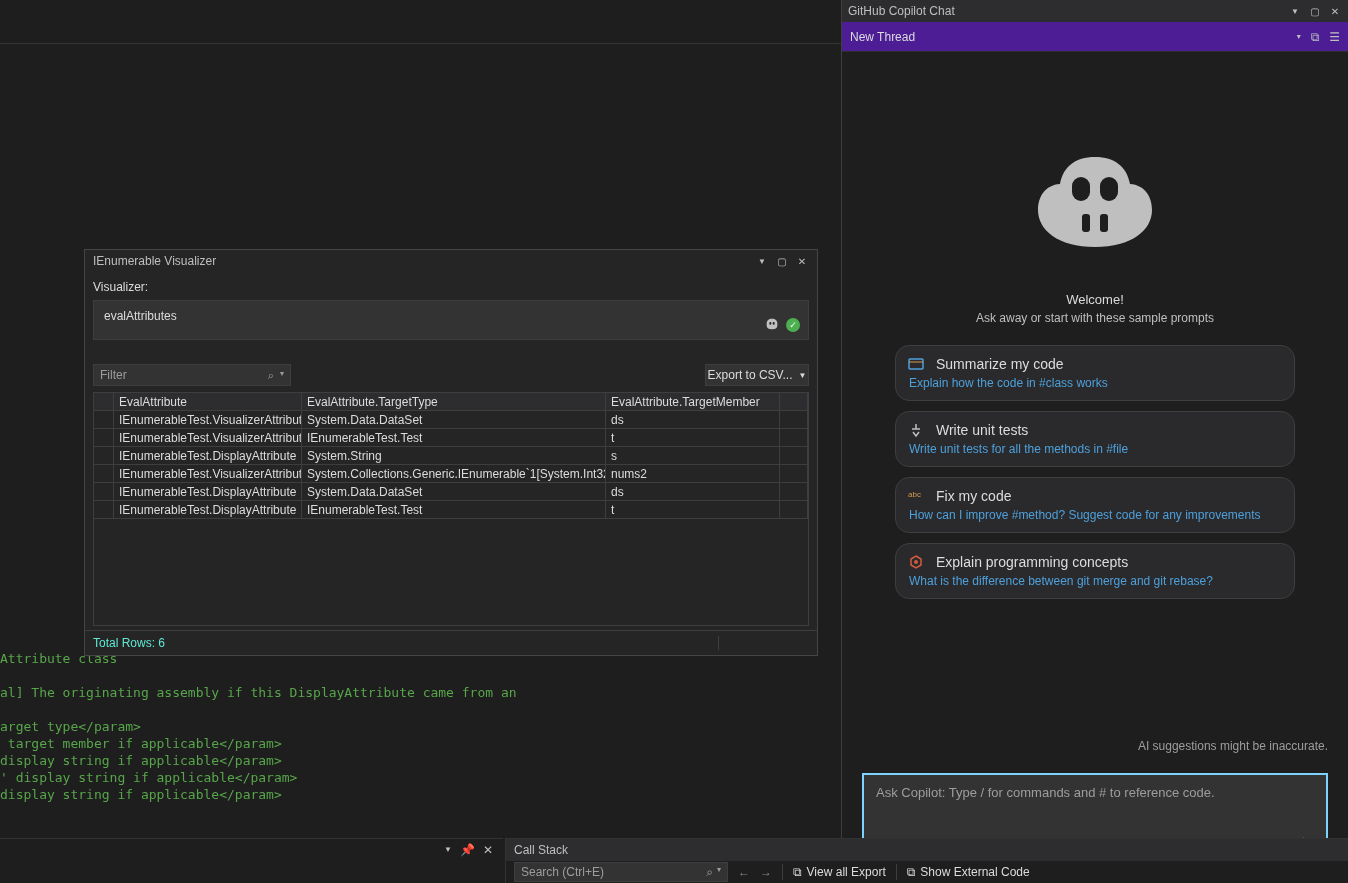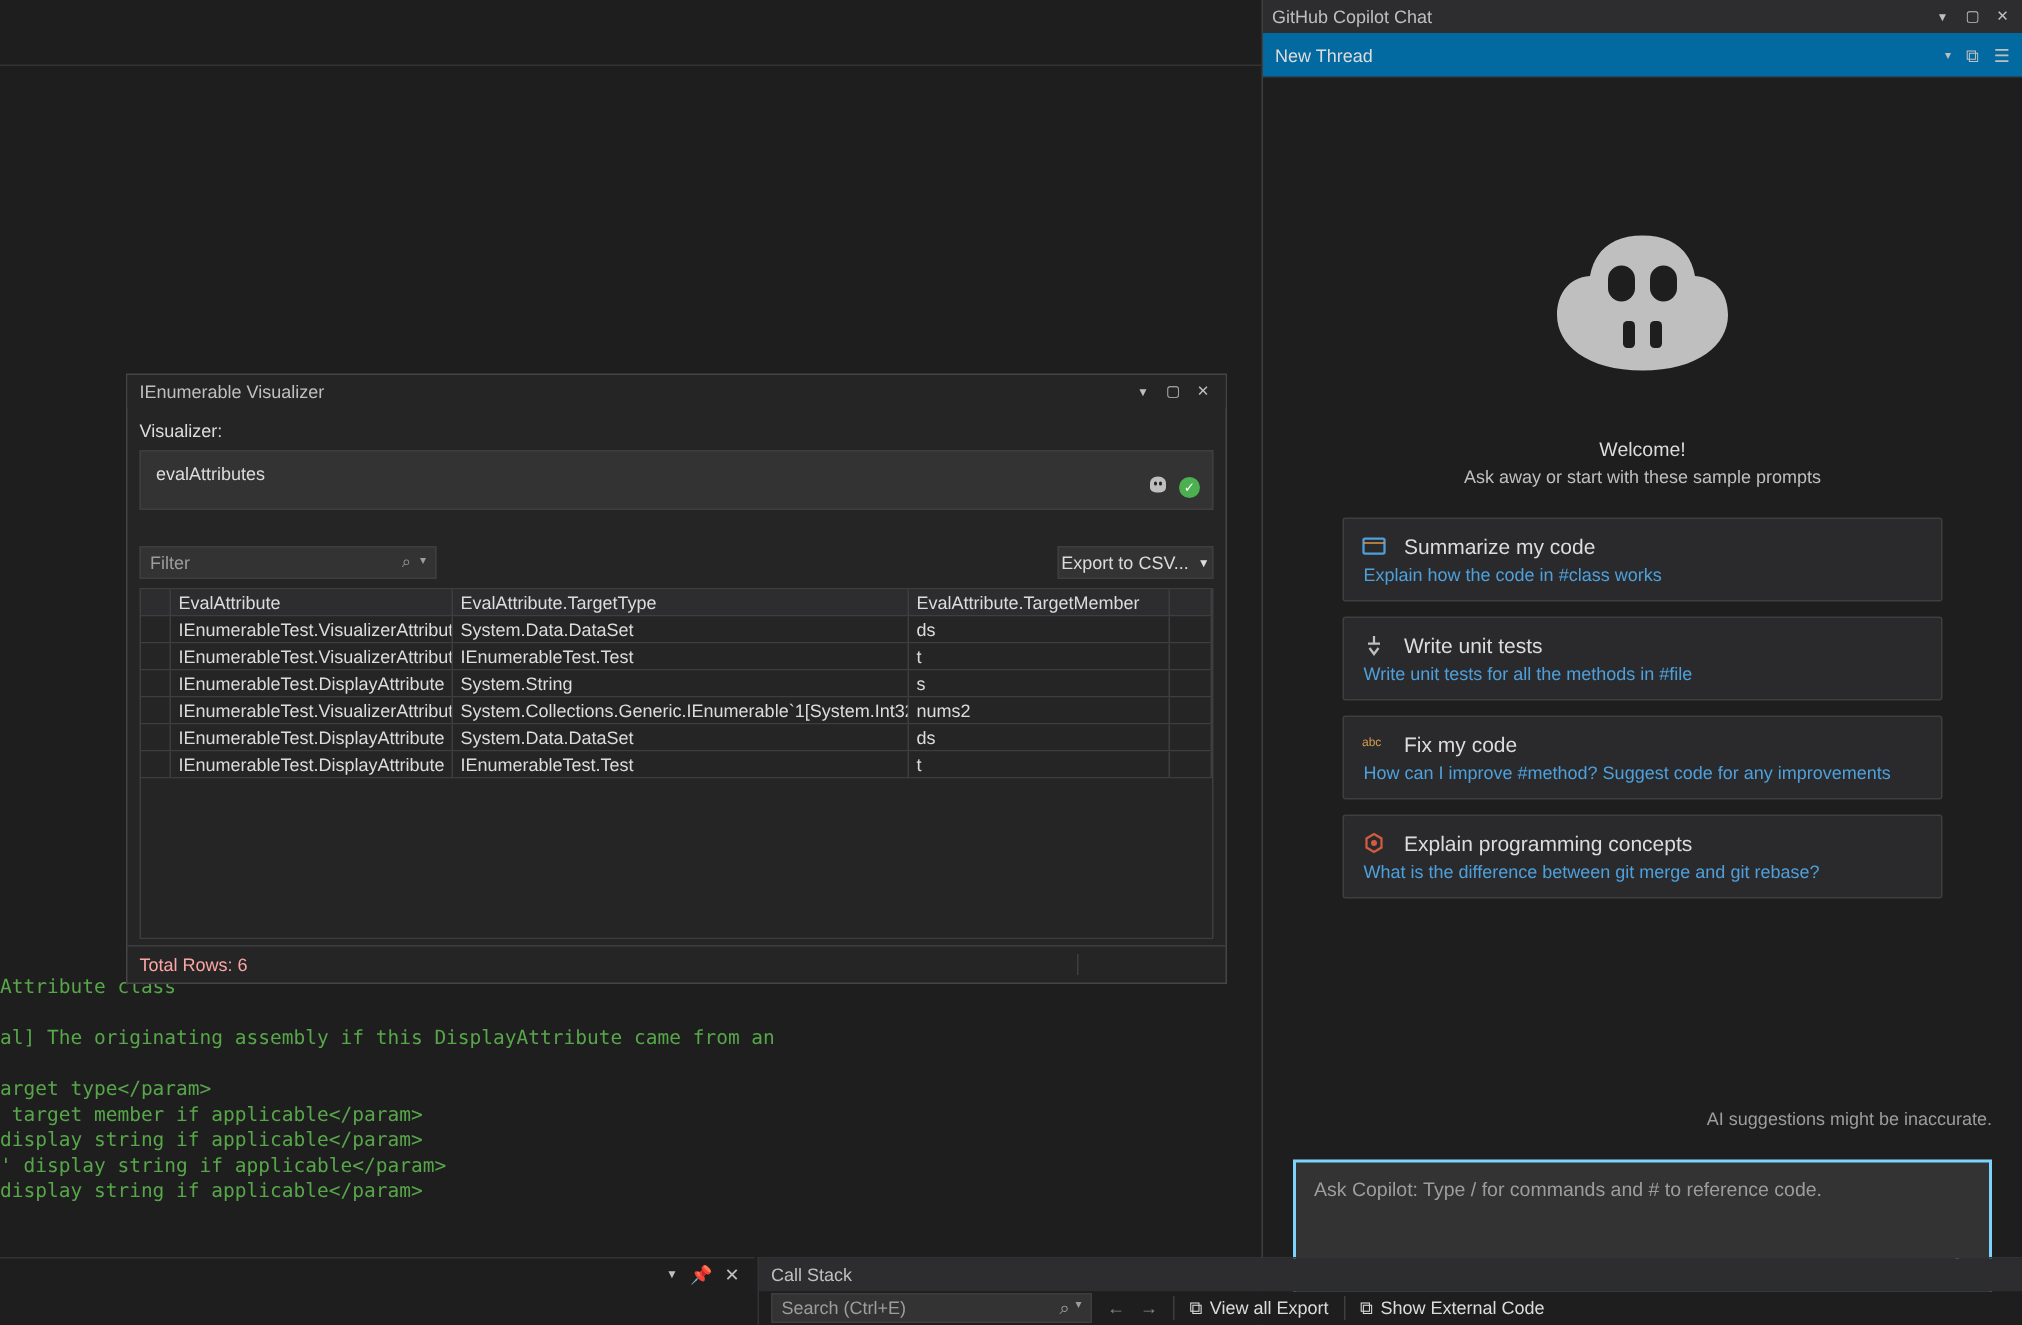--- a/index.html
+++ b/index.html
@@ -5,30 +5,30 @@
 * { box-sizing: border-box; margin: 0; padding: 0; }
 body { width: 1348px; height: 883px; background: #1e1e1e; font-family: "Segoe UI", Arial, sans-serif; font-size: 12px; color: #cccccc; overflow: hidden; position: relative; }
 .top-strip { position: absolute; top: 0; left: 0; right: 0; height: 44px; border-bottom: 1px solid #333; background: #1e1e1e; }
 
 
 .copilot { position: absolute; right: 0; top: 0; width: 507px; height: 100%; background: #252526; border-left: 1px solid #3e3e3e; display: flex; flex-direction: column; }
 .copilot-title { height: 22px; background: #2d2d30; display: flex; align-items: center; padding: 0 6px; color: #bfbfbf; }
 .copilot-title-text { flex: 1; font-size: 12px; }
 .copilot-title-icons { display: flex; gap: 6px; }
 .wbtn { width: 14px; height: 14px; display: flex; align-items: center; justify-content: center; color: #bfbfbf; font-size: 10px; cursor: pointer; }
-.copilot-subbar { height: 30px; background: #0369a1; display: flex; align-items: center; padding: 0 8px; border-bottom: 1px solid #2d2d2d; }
+.copilot-subbar { height: 30px; background: #4c1d95; display: flex; align-items: center; padding: 0 8px; border-bottom: 1px solid #2d2d2d; }
 .copilot-subbar-text { flex: 1; font-size: 12px; color: #dcdcdc; }
 .sub-icons { display: flex; gap: 10px; align-items: center; font-size: 12px; color: #bfbfbf; }
 .copilot-body { flex: 1; display: flex; flex-direction: column; background: #1e1e1e; }
 .copilot-welcome { display: flex; flex-direction: column; align-items: center; padding-top: 100px; }
 .copilot-logo { width: 130px; height: 110px; margin-bottom: 30px; }
 .welcome-h { font-size: 13px; color: #dcdcdc; margin-bottom: 4px; }
 .welcome-sub { font-size: 12px; color: #bfbfbf; }
 .prompts { padding: 20px 53px 0; display: flex; flex-direction: column; gap: 10px; }
-.prompt-card { background: #2a2a2c; border: 1px solid #3e3e3e; border-radius: 2px; padding: 10px 12px; cursor: pointer; }
+.prompt-card { background: #2a2a2c; border: 1px solid #3e3e3e; border-radius: 14px; padding: 10px 12px; cursor: pointer; }
 .prompt-head { display: flex; align-items: center; gap: 12px; margin-bottom: 4px; }
 .prompt-icon { width: 16px; height: 16px; flex-shrink: 0; }
 .prompt-title { font-size: 14px; color: #dcdcdc; }
 .prompt-desc { font-size: 12px; color: #4da0db; margin-left: 1px; }
 .copilot-foot { margin-top: auto; padding: 10px 20px 20px; }
 .disclaimer { text-align: right; font-size: 12px; color: #9d9d9d; margin-bottom: 20px; }
 .askbox { background: #333333; border: 2px solid #7dd3fc; height: 90px; position: relative; padding: 10px 12px; color: #9d9d9d; font-size: 13px; }
 .send-btn { position: absolute; right: 12px; bottom: 10px; color: #bfbfbf; font-size: 15px; cursor: pointer; }
 
 
@@ -49,21 +49,21 @@
 .grid-row { display: flex; height: 18px; border-bottom: 1px solid #3e3e3e; font-size: 12px; }
 .grid-row.header { background: #2d2d30; color: #dcdcdc; }
 .grid-row:not(.header) { background: #252526; color: #dcdcdc; }
 .gc { border-right: 1px solid #3e3e3e; padding: 0 5px; line-height: 18px; overflow: hidden; white-space: nowrap; }
 .gc0 { width: 20px; }
 .gc1 { width: 188px; }
 .gc2 { width: 304px; }
 .gc3 { width: 174px; }
 .gc4 { flex: 1; }
 .grid-empty { height: 106px; background: #252526; }
-.v-footer { display: flex; padding: 5px 8px; color: #fca5a5; border-top: 1px solid #3e3e3e; }
+.v-footer { display: flex; padding: 5px 8px; color: #5eead4; border-top: 1px solid #3e3e3e; }
 .v-footer .sep { margin-left: auto; border-left: 1px solid #3e3e3e; height: 14px; margin-right: 90px; }
 
 
 .code-bg { position: absolute; left: 0; top: 650px; font-family: Consolas, monospace; font-size: 13px; line-height: 17px; white-space: pre; color: #57a64a; }
 
 
 .tool-window-ctrl { position: absolute; left: 0; top: 838px; width: 503px; height: 22px; display: flex; justify-content: flex-end; align-items: center; gap: 8px; padding-right: 10px; color: #bfbfbf; border-top: 1px solid #333; }
 .callstack { position: absolute; left: 505px; top: 838px; right: 0; border-top: 1px solid #333; border-left: 1px solid #333; }
 .cs-title { height: 22px; background: #2d2d30; display: flex; align-items: center; padding: 0 8px; color: #bfbfbf; }
 .cs-bar { height: 22px; display: flex; align-items: center; gap: 10px; padding: 0 8px; background: #1e1e1e; }

